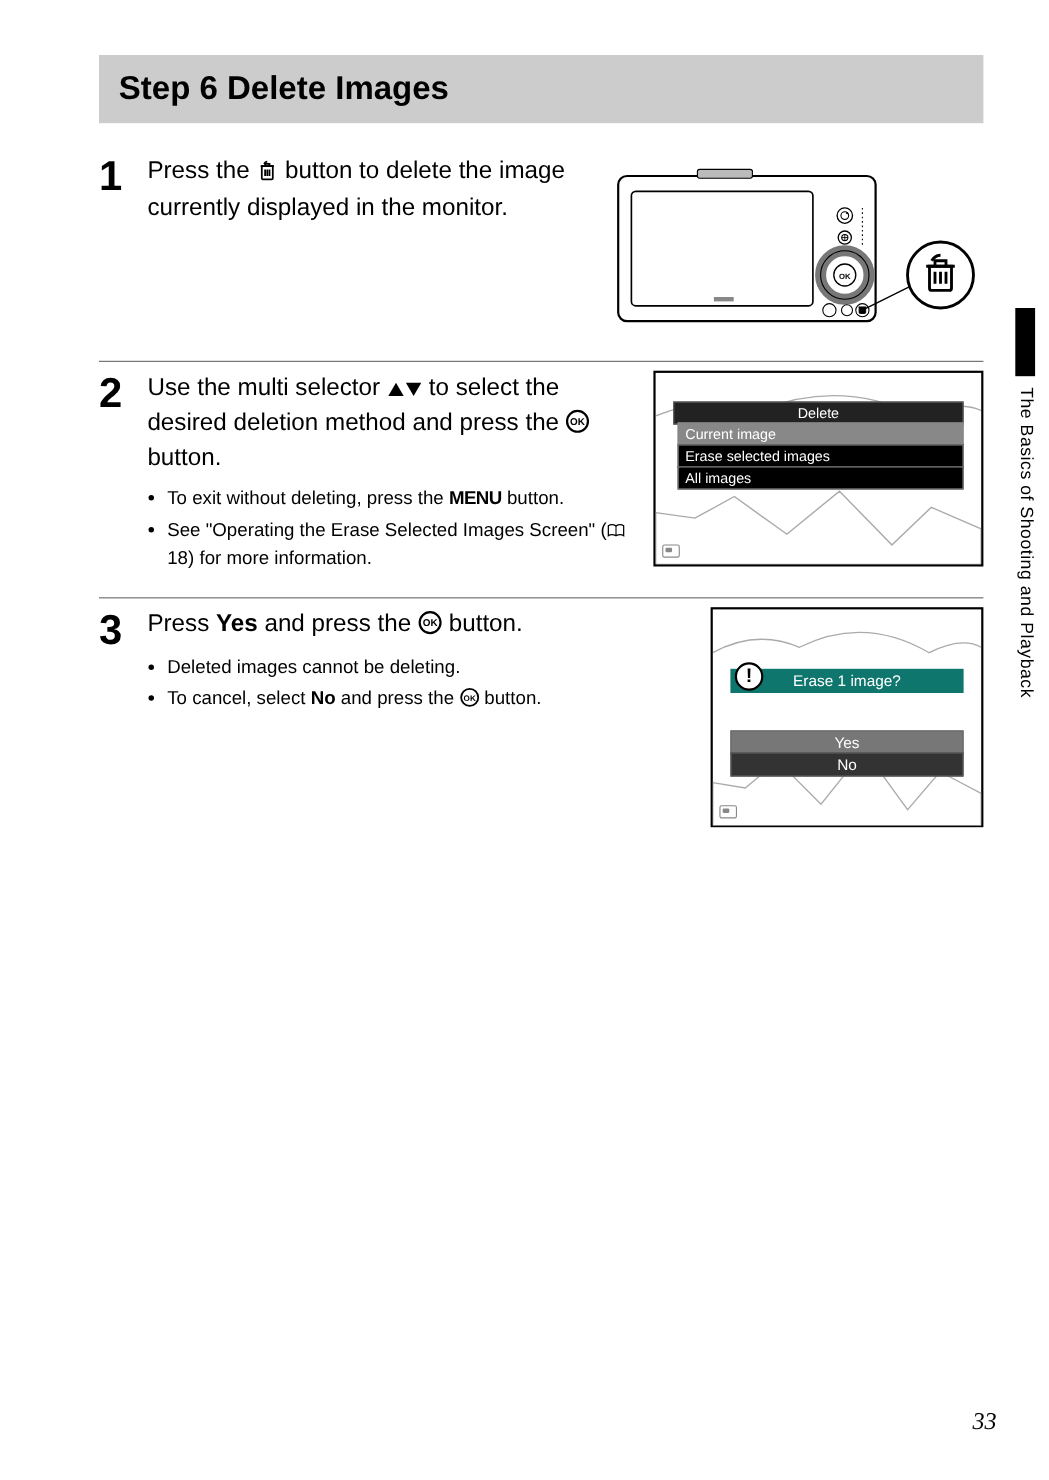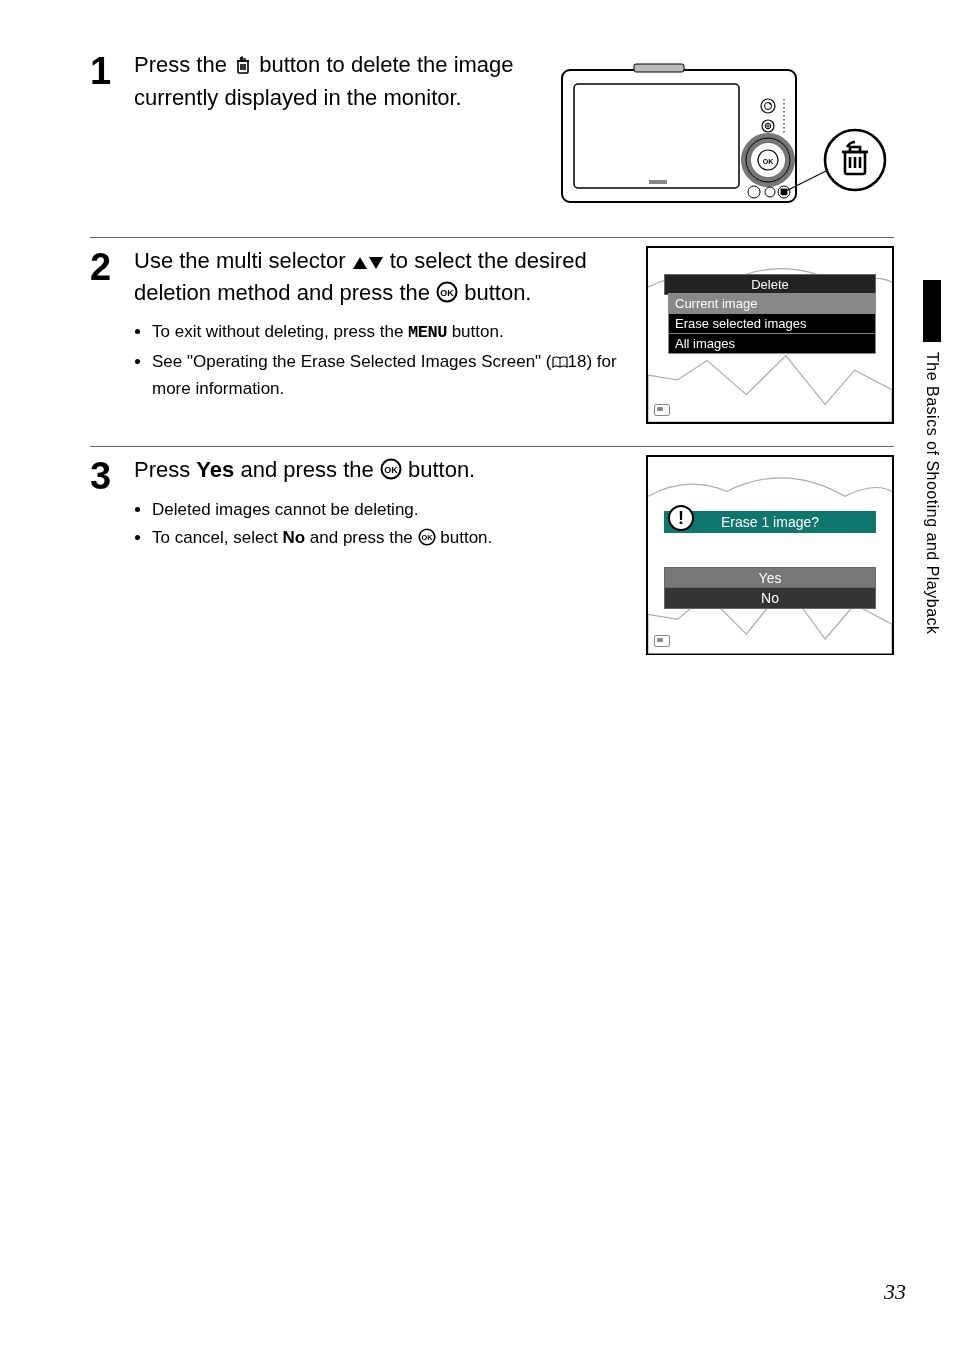--- a/index.html
+++ b/index.html
@@ -65,21 +65,21 @@
   }
   ul.sub li { margin-bottom: 4px; }
   .illus {
     flex: 0 0 auto;
   }
   .camera-svg {
     width: 340px;
     height: auto;
   }
   .menu-screen {
-    width: 248px;
+    width: 300px;
     height: 178px;
     border: 2px solid #000;
     background: #fff;
     position: relative;
     margin-bottom: 4px;
   }
   .menu-screen .mountains {
     position: absolute; left:0; right:0; bottom:0; top:0;
     overflow:hidden;
   }
@@ -165,29 +165,32 @@
   }
   .page-num {
     position:absolute; right:48px; bottom:40px;
     font-style: italic;
     font-size:22px;
     font-family: Georgia, serif;
   }
   .icon-trash { display:inline-block; vertical-align:-3px; }
   .icon-ok { display:inline-block; vertical-align:-3px; }
   .icon-tri { display:inline-block; vertical-align:-2px;}
-  .icon-menu { font-weight:bold; font-family: Liberation Mono, monospace; letter-spacing:-0.5px;margin-top:48px;}
+  .icon-menu { font-weight:bold; font-family: Liberation Sans, sans-serif; letter-spacing:-0.5px;margin-top:48px;}
   .icon-book { display:inline-block; vertical-align:-2px;}
   b { font-weight:bold;}
 </style>
 </head>
 <body>
 
 <div class="page">
 
+  <div class="title-bar">
+    <h1>Step 6 Delete Images</h1>
+  </div>
 
   <div class="steps">
 
     <div class="step">
       <div class="step-number">1</div>
       <div class="step-body">
         <div class="step-text">
           <p class="main">
             <span>Press the </span><span class="icon-trash"><svg width="20" height="20" viewBox="0 0 20 20">
                   <g fill="none" stroke="#000" stroke-width="1.6">

